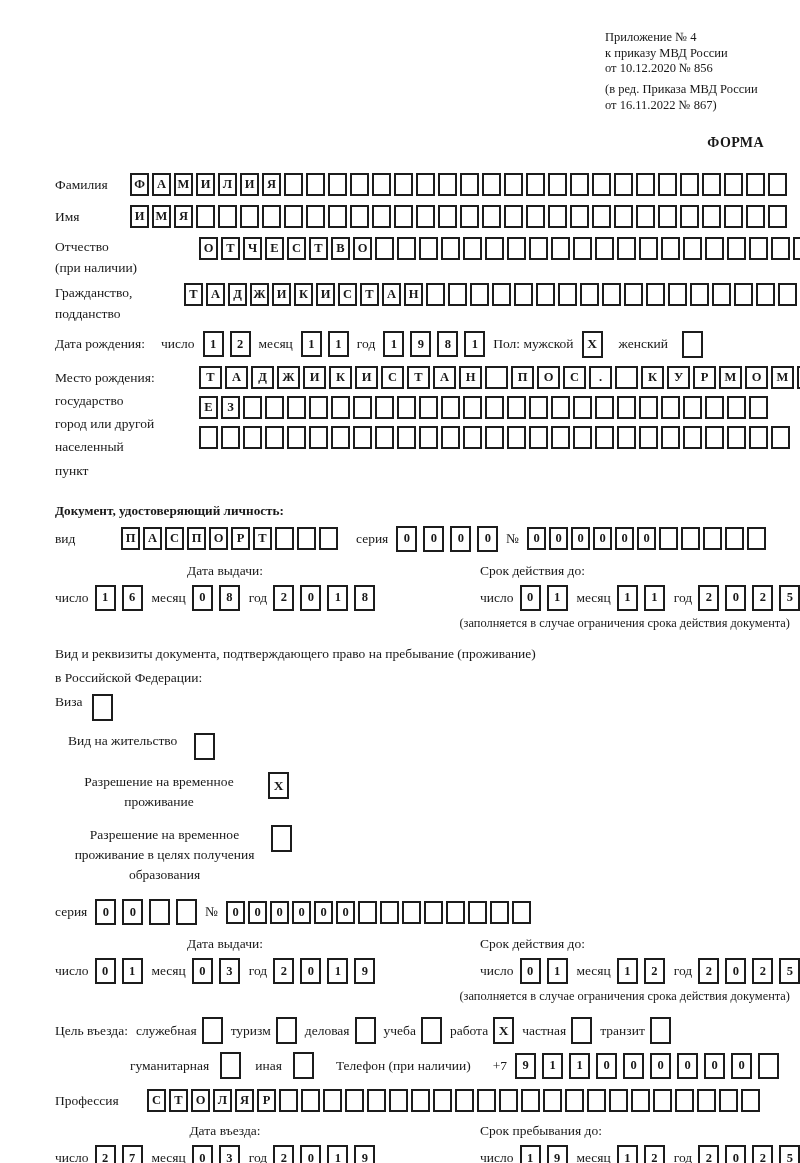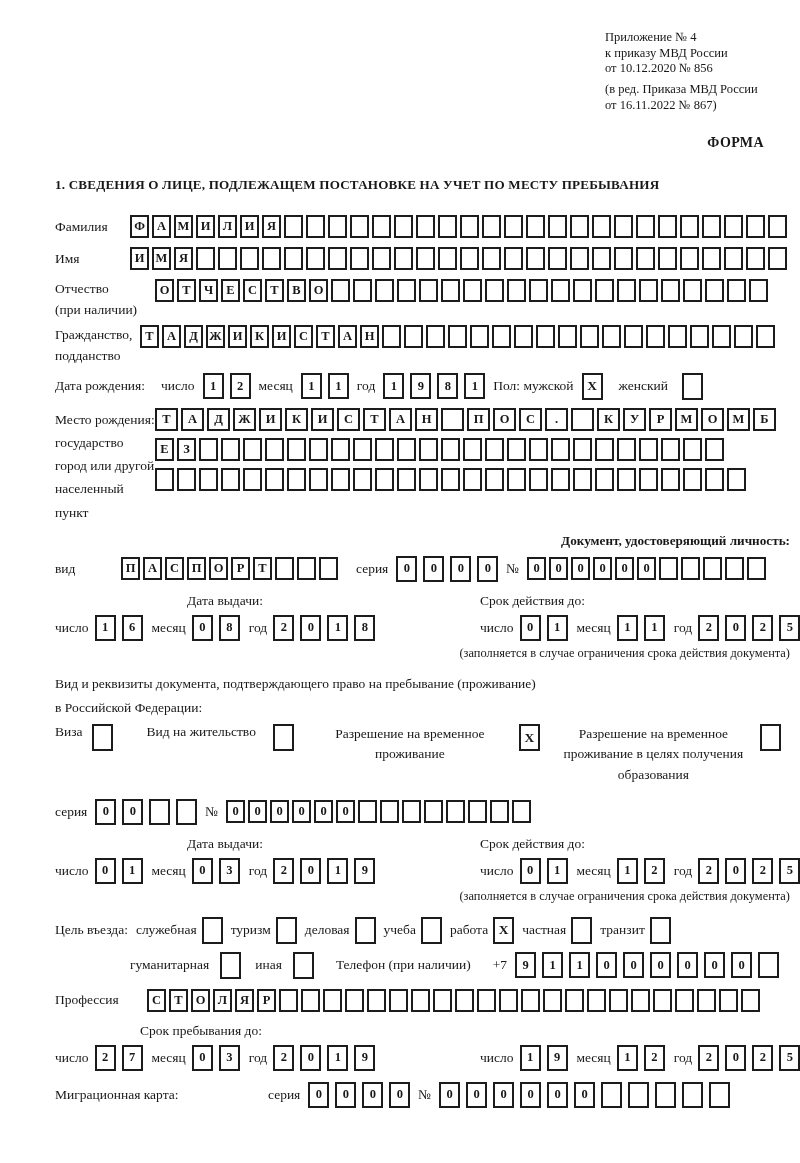--- a/index.html
+++ b/index.html
@@ -11,52 +11,52 @@
   }
   
   .hdr{margin-left:auto;width:185px;font-size:12.5px;line-height:1.25;}
   .hdr .ed{margin-top:5px;}
   .forma{text-align:right;font-weight:bold;font-size:14px;padding-right:26px;margin-top:22px;letter-spacing:.4px;}
   .title{text-align:center;font-weight:bold;font-size:14.6px;margin-top:20px;line-height:1.6;}
   .t-underline{display:inline-block;width:56px;border-bottom:2px solid #2a2a2a;margin-left:10px;vertical-align:baseline;}
   .sec{font-weight:bold;font-size:13.1px;margin-top:26px;letter-spacing:.2px;}
   
   .frow{display:flex;align-items:center;margin-top:9px;}
-  .atop{align-items:flex-start;}
+  .atop{align-items:flex-start;gap:44px;}
   .lbl{font-size:13.5px;flex:none;}
   .ml{font-size:13.5px;line-height:1.55;flex:none;}
   .w75{width:75px;}.w85{width:85px;}.w92{width:92px;}.w100{width:100px;}.w58{width:58px;}
   
   .cells{display:flex;gap:3px;flex:none;}
   .cell{flex:none;box-sizing:border-box;width:19px;height:23px;border:2px solid #1c1c1c;
         display:flex;align-items:center;justify-content:center;
         font-size:12.5px;font-weight:600;background:#fff;}
   .cells-wide .cell{width:23px;}
   .cells-date{gap:6px;}
   .cells-date .cell{width:21px;height:26px;}
   
   .cbx{flex:none;box-sizing:border-box;width:21px;height:27px;border:2px solid #1c1c1c;
        display:flex;align-items:center;justify-content:center;font-size:13.5px;font-weight:600;background:#fff;}
   
   .stack{display:flex;flex-direction:column;gap:7px;}
-  .center-b{font-weight:bold;text-align:right;font-size:13.2px;margin-top:9px;}
+  .center-b{font-weight:bold;text-align:left;font-size:13.2px;margin-top:21px;}
   .dh-row{display:flex;margin-top:11px;font-size:13.5px;}
   .dh-l{width:340px;text-align:center;flex:none;}
   .dh-sp{width:85px;flex:none;}
   .dh-r{width:300px;text-align:left;flex:none;}
   .tc{display:flex;margin-top:6px;}
   .tc-l{width:425px;flex:none;display:flex;align-items:center;}
   .tc-r{display:flex;align-items:center;}
   .dgroup span.lbl{margin-right:6px;}
   .dgroup .cells{margin-right:9px;}
   .note{text-align:right;font-size:12.4px;margin-top:5px;}
   .intro{font-size:13.5px;line-height:1.75;margin-top:11px;}
   .cb-item{display:flex;align-items:flex-start;gap:9px;flex:none;}
   .cwrap{text-align:center;line-height:1.5;font-size:13.5px;}
-  .w200{width:200px;}.w195{width:195px;}
+  .w200{width:200px;}.w195{width:195px;margin-left:8px;}
   .gap8{gap:8px;}.gap12{gap:12px;}
   .opt{display:flex;align-items:center;gap:5px;flex:none;}
 </style>
 </head>
 <body>
 
 <div class="page">
 
   <div class="hdr">
     <div>Приложение № 4</div>
@@ -64,21 +64,20 @@
     <div>от 10.12.2020 № 856</div>
     <div class="ed">
       <div>(в ред. Приказа МВД России</div>
       <div>от 16.11.2022 № 867)</div>
     </div>
   </div>
 
   <div class="forma">ФОРМА</div>
 
 
-  <div class="sec">1. СВЕДЕНИЯ О ЛИЦЕ, ПОДЛЕЖАЩЕМ ПОСТАНОВКЕ НА УЧЕТ ПО МЕСТУ ПРЕБЫВАНИЯ</div>
 
   <div class="frow" style="margin-top:22px;">
     <span class="lbl w75">Фамилия</span>
     <span class="cells">
         <span class="cell">Ф</span>
         <span class="cell">А</span>
         <span class="cell">М</span>
         <span class="cell">И</span>
         <span class="cell">Л</span>
         <span class="cell">И</span>
@@ -423,26 +422,26 @@
         </span>
     </span>
   </div>
   <div class="note">(заполняется в случае ограничения срока действия документа)</div>
 
   <div class="intro">
     <div>Вид и реквизиты документа, подтверждающего право на пребывание (проживание)</div>
     <div>в Российской Федерации:</div>
   </div>
 
-  <div class="frow atop gap12" style="margin-top:5px;">
+  <div class="frow atop gap12" style="margin-top:5px;flex-direction:column;">
     <span class="cb-item">
       <span class="lbl">Виза</span>
       <span class="cbx"></span>
     </span>
-    <span class="cb-item" style="margin-left:22px;">
+    <span class="cb-item" style="margin-left:13px;">
       <span class="lbl">Вид на жительство</span>
       <span class="cbx" style="margin-left:8px;"></span>
     </span>
     <span class="cb-item" style="margin-left:4px;">
       <span class="cwrap w200">Разрешение на временное проживание</span>
       <span class="cbx">X</span>
     </span>
     <span class="cb-item" style="margin-left:4px;">
       <span class="cwrap w195">Разрешение на временное проживание в целях получения образования</span>
       <span class="cbx"></span>
@@ -608,20 +607,21 @@
         <span class="cell"></span>
         <span class="cell"></span>
         <span class="cell"></span>
         <span class="cell"></span>
         <span class="cell"></span>
         <span class="cell"></span>
       </span>
   </div>
 
   <div class="dh-row">
+    <span class="dh-l">Дата въезда:</span>
     <span class="dh-sp"></span>
     <span class="dh-r">Срок пребывания до:</span>
   </div>
   <div class="tc">
     <span class="tc-l dgroup">
       <span class="lbl">число</span>
       <span class="cells cells-date">
           <span class="cell">2</span>
           <span class="cell">7</span>
         </span>

